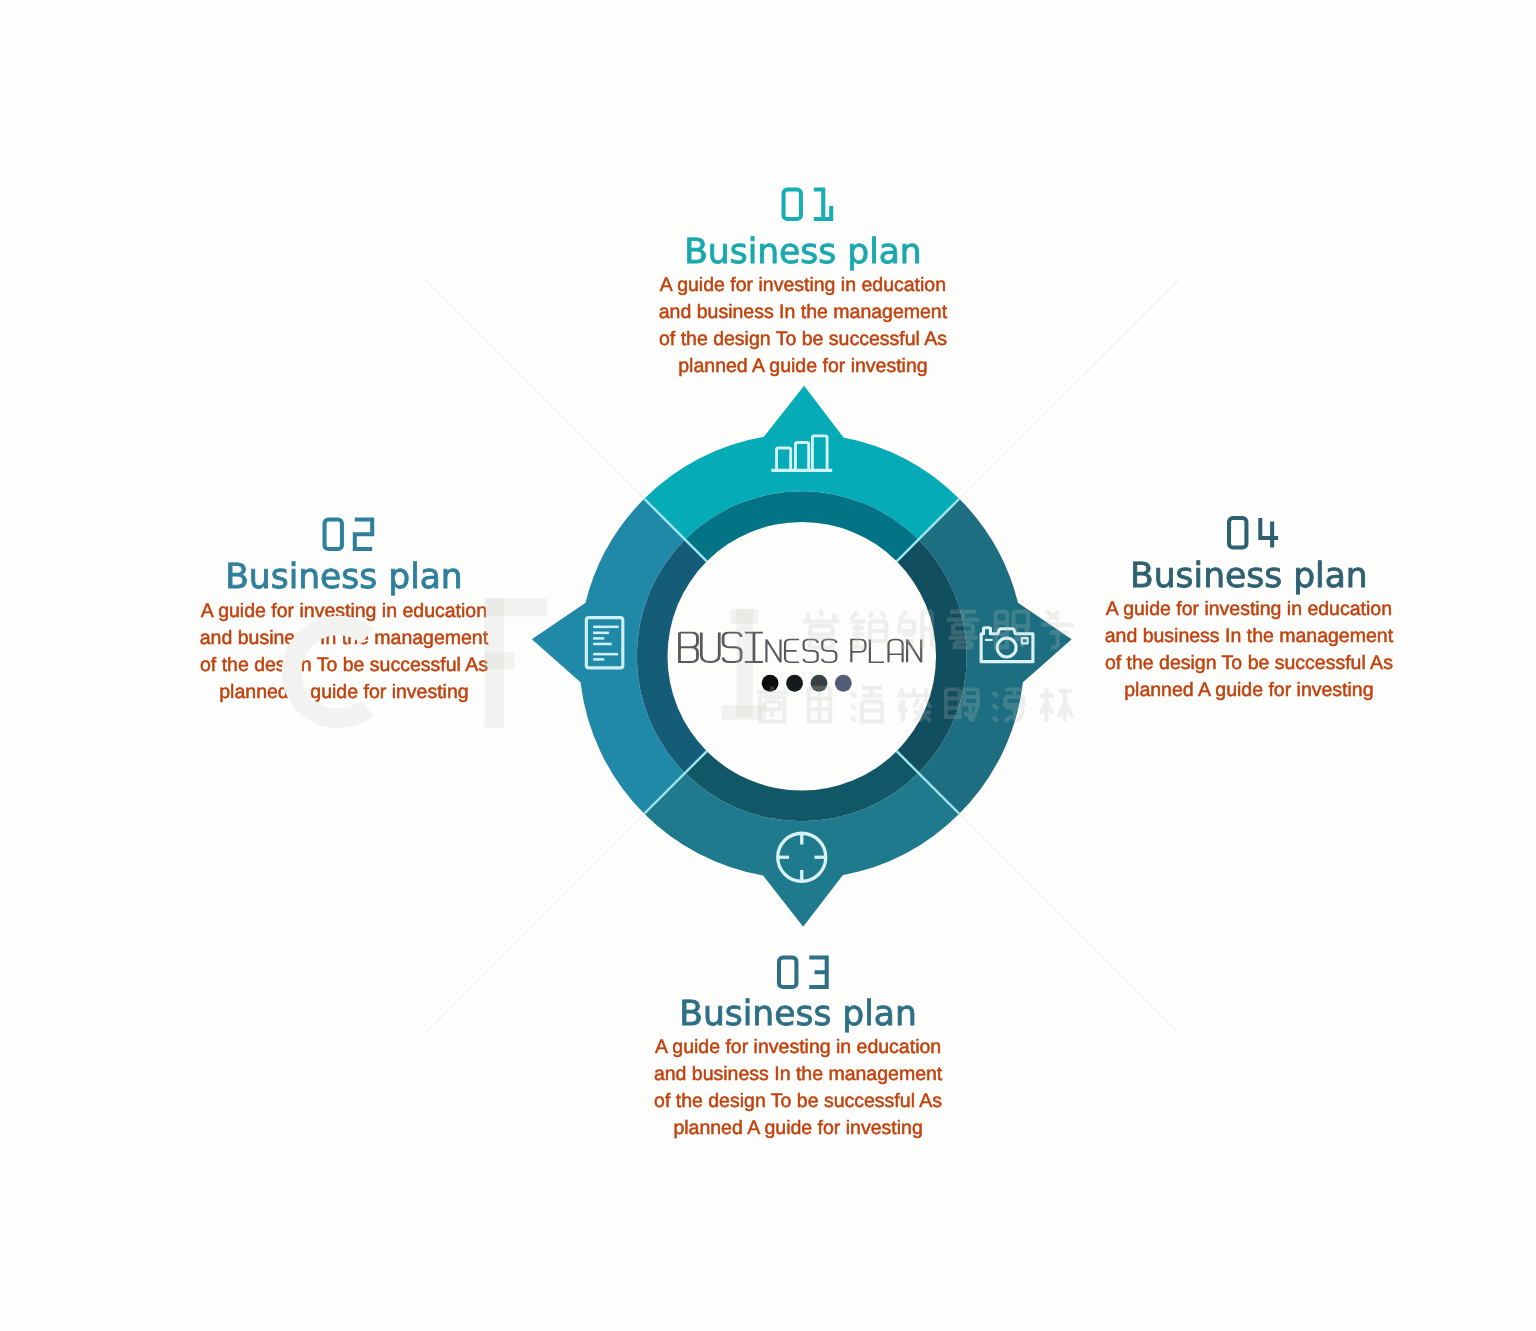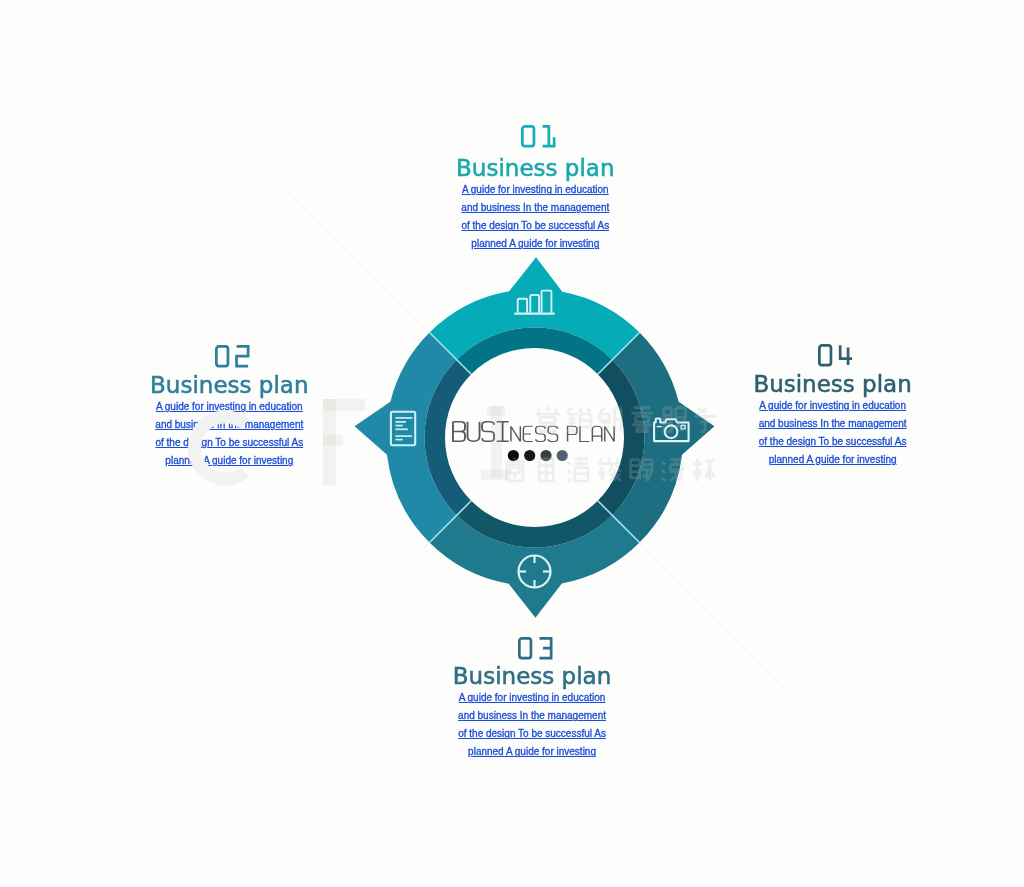--- a/index.html
+++ b/index.html
@@ -8,21 +8,21 @@
        font-family:"Liberation Sans",sans-serif;position:relative;}
   #stage{position:absolute;left:17px;top:0;width:1024px;height:887px;}
   .layer{position:absolute;left:0;top:0;width:1024px;height:887px;}
   .txtblock{position:absolute;text-align:center;}
   .num{height:22.4px;line-height:0;margin-bottom:11px;padding-left:12px;}
   .gap-sm .num{margin-bottom:7.6px;}
   .num svg{overflow:visible;}
   .heading{font-size:23px;font-weight:400;line-height:20px;margin-bottom:3px;
            font-family:"DejaVu Sans",sans-serif;}
   .heading span{-webkit-text-stroke:0.55px currentColor;}
-  .body{font-size:10px;color:#1d4ed8;line-height:18px;text-decoration:underline;-webkit-text-stroke:0.32px currentColor;}
+  .body{font-size:13px;color:#c2410c;line-height:18px;-webkit-text-stroke:0.32px currentColor;}
 </style>
 </head>
 <body>
 
 <div id="stage">
 
 <svg class="layer" viewBox="0 0 1024 887">
   <g stroke="#f2f2f0" stroke-width="1.0" fill="none">
     <line x1="412.5" y1="332.5" x2="265.8" y2="185.8"></line>
     <line x1="622.5" y1="332.5" x2="769.2" y2="185.8"></line>

